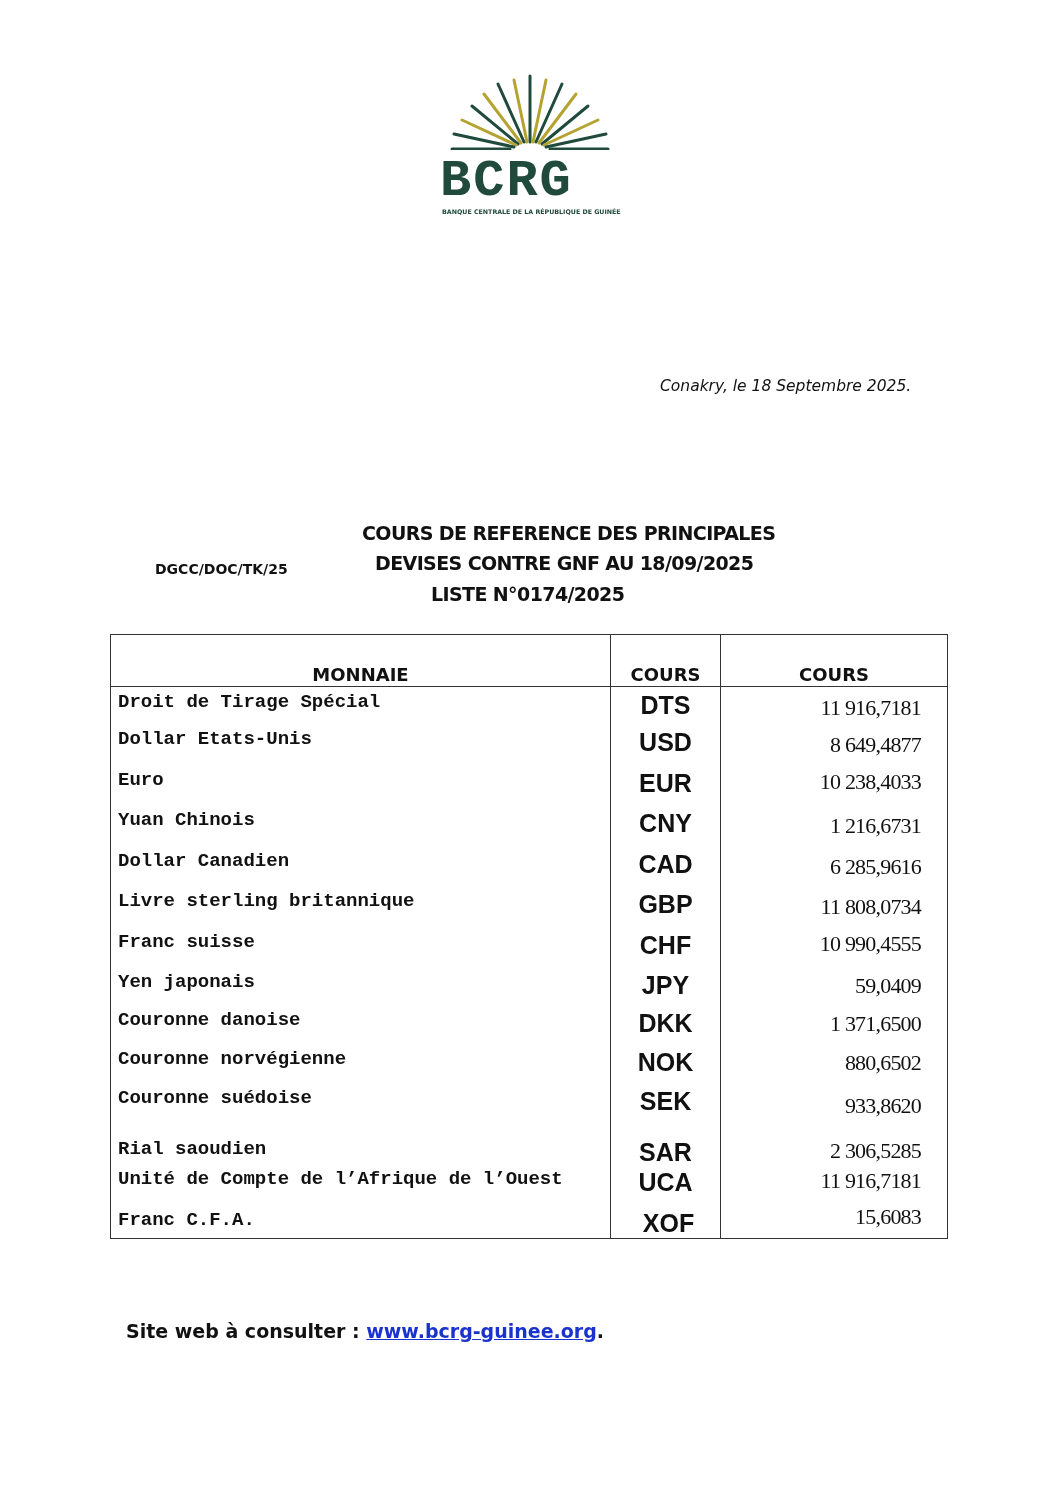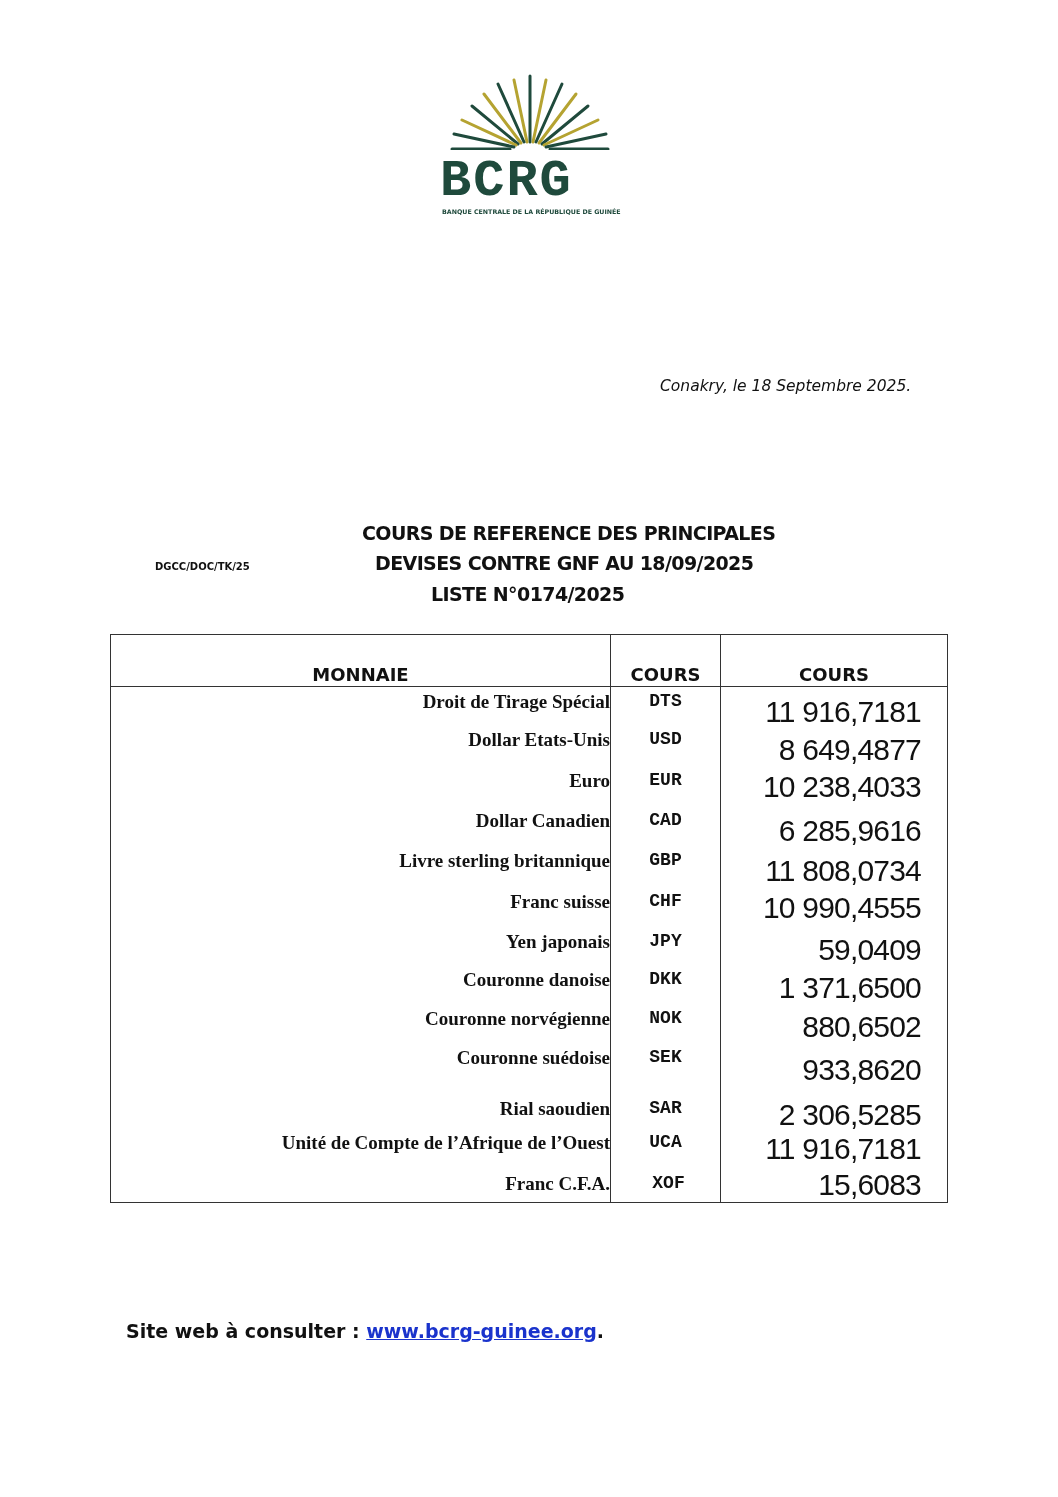--- a/index.html
+++ b/index.html
@@ -4,31 +4,31 @@
   <style>
     html, body { margin: 0; padding: 0; background: #ffffff; }
     body { width: 1058px; height: 1497px; position: relative; overflow: hidden; color: #111; }
     .logo { position: absolute; left: 432px; top: 70px; width: 196px; height: 150px; }
     .logo svg { display: block; }
     .logo-text { position: absolute; left: 8px; top: 82px; font-family: Liberation Mono, monospace; font-weight: bold; font-size: 52px; letter-spacing: 2px; color: #1f4a3c; }
     .logo-sub { position: absolute; left: 10px; top: 138px; font-family: "DejaVu Sans", sans-serif; font-weight: bold; font-size: 6.3px; color: #1f4a3c; white-space: nowrap; }
     .date { position: absolute; left: 660px; top: 377px; font-family: "DejaVu Sans", sans-serif; font-style: italic; font-size: 15.5px; color: #111; }
     .title { position: absolute; top: 518px; left: 300px; width: 540px; font-family: "DejaVu Sans", sans-serif; font-weight: bold; font-size: 19px; line-height: 30px; color: #111; letter-spacing: -0.6px; }
     .title div { position: absolute; white-space: nowrap; }
-    .ref { position: absolute; left: 155px; top: 561px; font-family: "DejaVu Sans", sans-serif; font-weight: bold; font-size: 10px; color: #111; }
+    .ref { position: absolute; left: 155px; top: 561px; font-family: "DejaVu Sans", sans-serif; font-weight: bold; font-size: 14px; color: #111; }
     table.rates { position: absolute; left: 110px; top: 634px; border-collapse: collapse; table-layout: fixed; }
     table.rates td, table.rates th { border-left: 1.5px solid #333; border-right: 1.5px solid #333; padding: 0; }
     table.rates th { border-top: 1.5px solid #333; border-bottom: 1.5px solid #333; height: 50px; vertical-align: bottom; font-family: "DejaVu Sans", sans-serif; font-weight: bold; font-size: 18px; padding-bottom: 1px; }
     table.rates tr.last td { border-bottom: 1.5px solid #333; }
     .col-name { width: 500px; }
     .col-code { width: 110px; }
     .col-rate { width: 227px; }
-    td.name { font-family: Liberation Serif, serif; font-weight: bold; font-size: 19px; padding-left: 7px !important; vertical-align: top; white-space: nowrap; text-align: right; }
-    td.code { font-family: Liberation Mono, monospace; font-weight: bold; font-size: 18px; text-align: center; vertical-align: top; }
-    td.rate { font-family: Liberation Sans, sans-serif; font-size: 30px; text-align: right; padding-right: 26px !important; vertical-align: top; letter-spacing: -0.8px; }
+    td.name { font-family: Liberation Mono, monospace; font-weight: bold; font-size: 19px; padding-left: 7px !important; vertical-align: top; white-space: nowrap; }
+    td.code { font-family: Liberation Sans, sans-serif; font-weight: bold; font-size: 25px; text-align: center; vertical-align: top; }
+    td.rate { font-family: Liberation Serif, serif; font-size: 22px; text-align: right; padding-right: 26px !important; vertical-align: top; letter-spacing: -0.8px; }
     .footer { position: absolute; left: 126px; top: 1320px; font-family: "DejaVu Sans", sans-serif; font-weight: bold; font-size: 19px; color: #111; white-space: nowrap; }
     .footer .lbl { }
     .footer a { color: #1a33cc; text-decoration: underline; }
   </style>
 </head>
 <body>
 
 <div class="logo">
   <svg width="196" height="80" viewBox="0 0 196 80">
     <g stroke-linecap="round" stroke-width="3">
@@ -85,20 +85,25 @@
     <tr style="height:41px">
       <td class="name">Dollar Etats-Unis</td>
       <td class="code">USD</td>
       <td class="rate" style="padding-top:4px">8 649,4877</td>
     </tr>
     <tr style="height:40px">
       <td class="name">Euro</td>
       <td class="code">EUR</td>
       <td class="rate" style="padding-right:28px">10 238,4033</td>
     </tr>
+    <tr style="height:41px">
+      <td class="name">Yuan Chinois</td>
+      <td class="code">CNY</td>
+      <td class="rate" style="padding-top:4px">1 216,6731</td>
+    </tr>
     <tr style="height:40px">
       <td class="name">Dollar Canadien</td>
       <td class="code">CAD</td>
       <td class="rate" style="padding-top:4px;padding-right:28px">6 285,9616</td>
     </tr>
     <tr style="height:41px">
       <td class="name">Livre sterling britannique</td>
       <td class="code">GBP</td>
       <td class="rate" style="padding-top:4px">11 808,0734</td>
     </tr>

